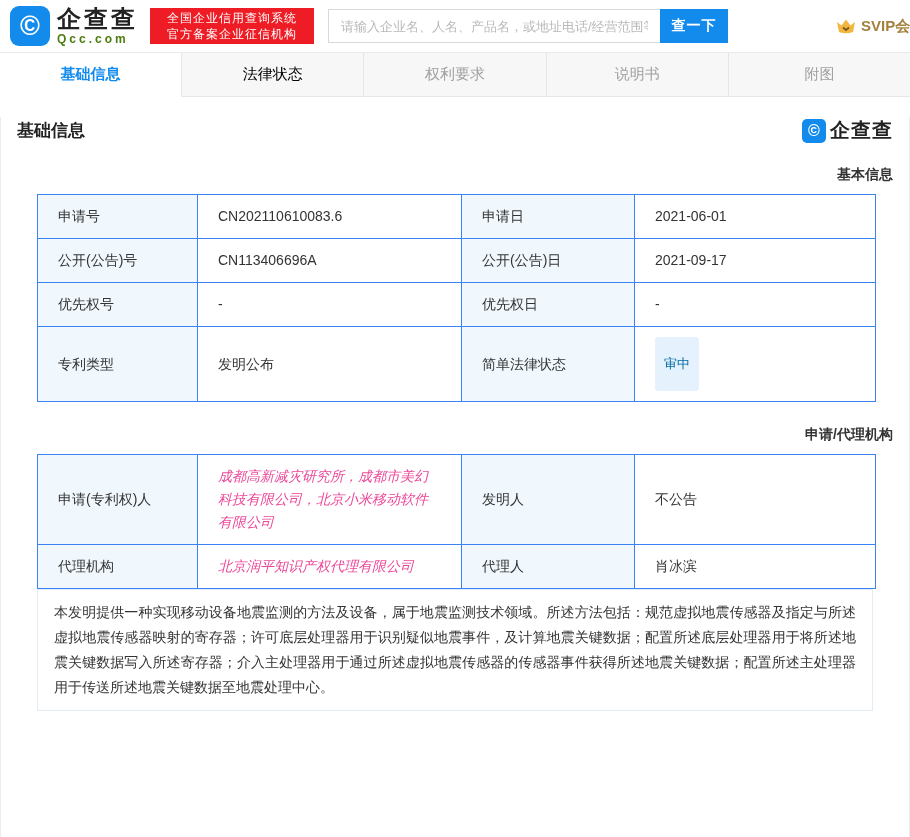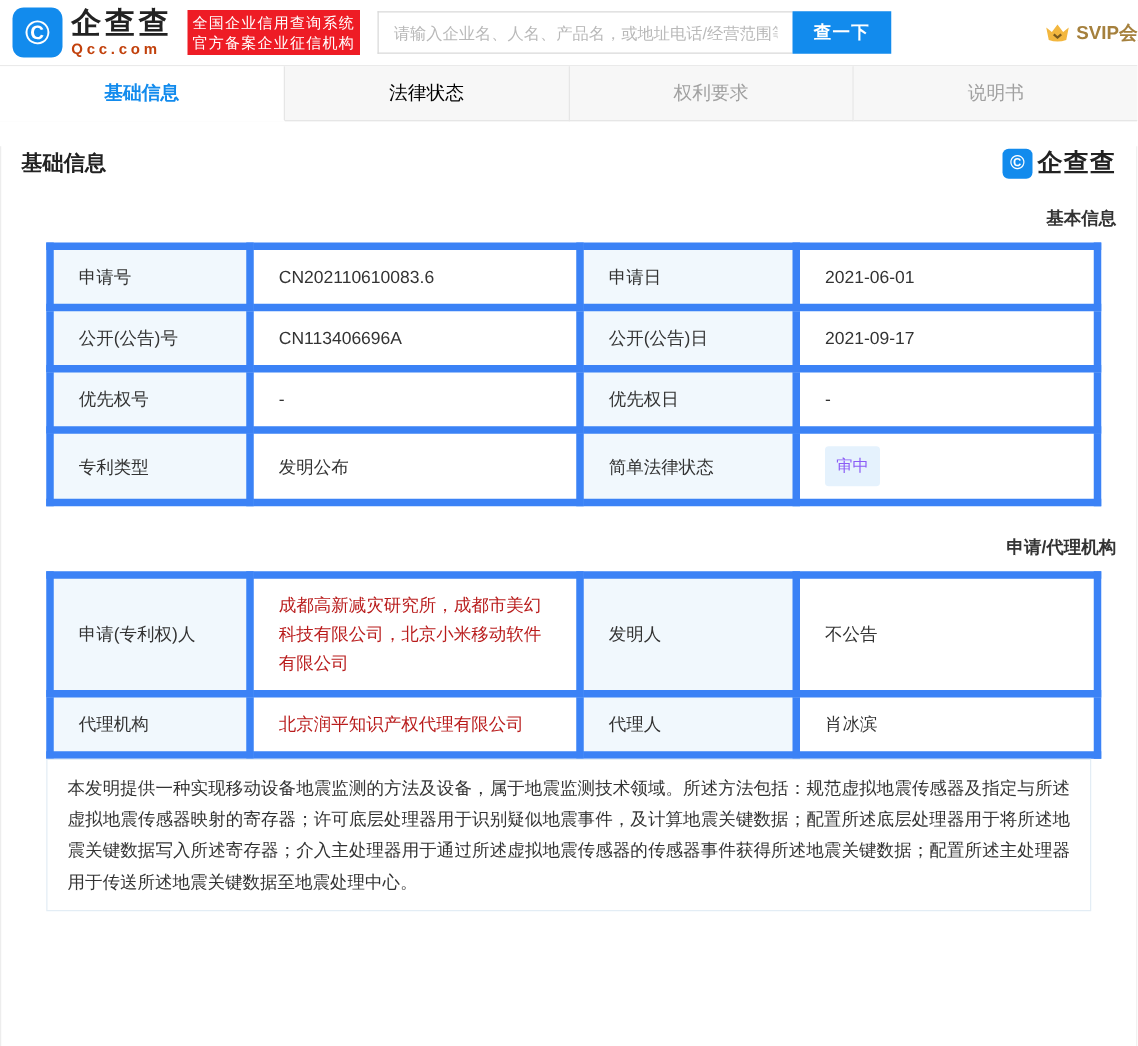--- a/index.html
+++ b/index.html
@@ -15,36 +15,36 @@
     display: flex; align-items: center;
     padding-left: 10px; background: #fff;
   }
   .logo { display: flex; align-items: center; gap: 7px; cursor: pointer; }
   .logo-icon {
     width: 40px; height: 40px; border-radius: 9px; background: #128bed;
     color: #fff; display: flex; align-items: center; justify-content: center;
     font-size: 27px; font-weight: bold; flex: 0 0 auto;
   }
   .logo-cn { font-size: 24px; font-weight: 700; color: #222; letter-spacing: 3px; line-height: 1.05; }
-  .logo-en { font-size: 12px; font-weight: bold; color: #c2410c; letter-spacing: 3px; }
+  .logo-en { font-size: 12px; font-weight: bold; color: #4d7c0f; letter-spacing: 3px; }
   .red-badge {
     margin-left: 12px; background: #ee1c25; color: #fff;
-    font-size: 12px; line-height: 16px; padding: 2px 4px;
+    font-size: 12px; line-height: 16px; padding: 2px 17px;
     height: 36px; display: flex; flex-direction: column; justify-content: center;
     letter-spacing: 1px; white-space: nowrap;
   }
   .search-wrap { margin-left: 14px; display: flex; align-items: center; }
   .search-input {
     width: 332px; height: 34px; border: 1px solid #d9d9d9; border-right: none;
     padding: 0 12px; font-size: 13px; color: #333; outline: none;
     font-family: inherit;
   }
   .search-input::placeholder { color: #b9b9b9; }
   .search-btn {
-    width: 79px; height: 34px; background: #128bed; color: #fff;
+    width: 68px; height: 34px; background: #128bed; color: #fff;
     border: none; font-size: 14px; font-weight: bold; cursor: pointer;
     font-family: inherit; letter-spacing: 1px;
   }
   .svip {
     position: absolute; left: 836px; top: 0; height: 52px;
     display: flex; align-items: center; gap: 5px;
     color: #a5803d; font-size: 15px; font-weight: bold; white-space: nowrap;
     cursor: pointer;
   }
 
@@ -84,29 +84,29 @@
   .wm-text { font-size: 20px; color: #222; font-weight: 600; letter-spacing: 1px; }
 
   .section-heading { font-size: 14px; font-weight: bold; color: #333; margin: 22px 16px 10px; text-align: right; }
   .section-heading.gap { margin-top: 24px; }
 
   table.info {
     width: 838px; margin: 0 36px; border-collapse: collapse;
     table-layout: fixed; font-size: 14px;
   }
   table.info td {
-    border: 6px solid #3b82f6; padding: 10px 20px;
+    border: 1px solid #3b82f6; padding: 10px 20px;
     line-height: 23px; vertical-align: middle; word-break: break-all;
     color: #333;
   }
   td.lbl { background: #f1f8fd; }
-  a.lnk { color: #b91c1c; text-decoration: none; cursor: pointer; }
+  a.lnk { color: #ec4899; text-decoration: none; cursor: pointer; font-style: italic; }
   .status-badge {
-    display: inline-block; background: #e5f2fd; color: #8b5cf6;
-    font-size: 13px; line-height: 18px; padding: 7px 9px; border-radius: 3px;
+    display: inline-block; background: #e5f2fd; color: #0369a1;
+    font-size: 13px; line-height: 18px; padding: 18px 9px; border-radius: 3px;
   }
 
   .abstract-box {
     margin: 0 36px; border: 1px solid #e3edf5;
     padding: 10px 16px; font-size: 14px; line-height: 25px;
     color: #333; text-align: justify; word-break: break-all;
   }
 </style>
 </head>
 <body>
@@ -134,20 +134,21 @@
     </svg>
     <span>SVIP会员</span>
   </div>
 </div>
 
 <div class="tabbar">
   <div class="tab active">基础信息</div>
   <div class="tab strong">法律状态</div>
   <div class="tab">权利要求</div>
   <div class="tab">说明书</div>
+  <div class="tab">附图</div>
 </div>
 
 <div class="content">
 
   <div class="page-title-row">
     <div class="page-title">基础信息</div>
     <div class="wm">
       <div class="wm-icon">©</div>
       <div class="wm-text">企查查</div>
     </div>

